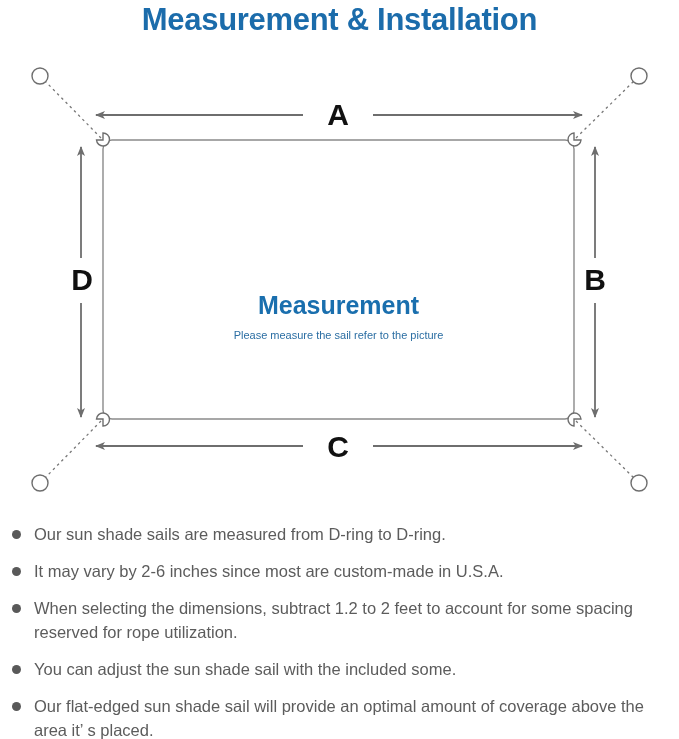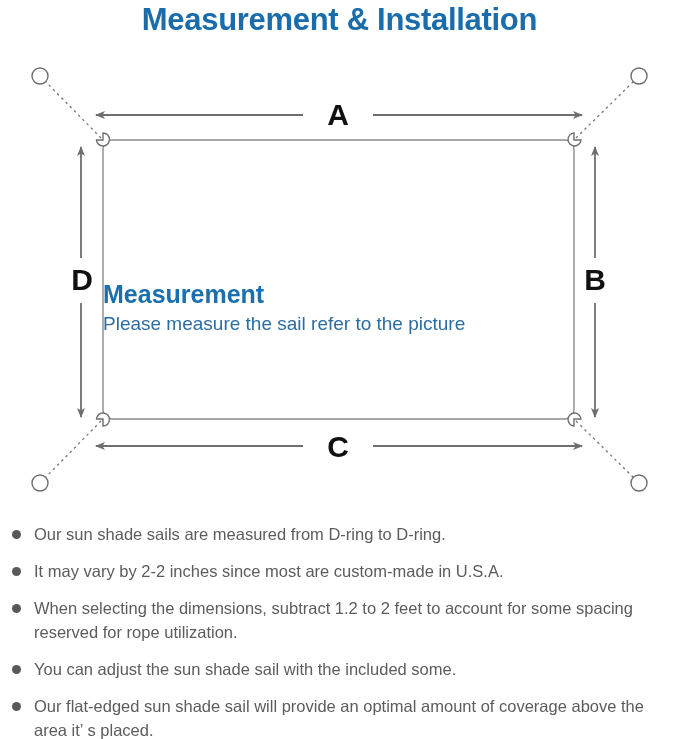--- a/index.html
+++ b/index.html
@@ -46,34 +46,34 @@
     height: 465px;
   }
   .diagram svg {
     display: block;
   }
 
   
   .center-block {
     position: absolute;
     left: 103px;
-    top: 132px;
+    top: 143px;
     width: 471px;
-    text-align: left;
+    text-align: center;
     pointer-events: none;
   }
   .center-title {
     font-size: 25px;
     font-weight: bold;
     color: #1a6fae;
     line-height: 30px;
     margin-top: 102px;
   }
   .center-sub {
-    font-size: 19px;
+    font-size: 11px;
     color: #2b6ea3;
     line-height: 22px;
     margin-top: 4px;
   }
 
   
   .dim-letter {
     position: absolute;
     font-size: 30px;
     font-weight: bold;
@@ -188,21 +188,21 @@
   <div class="dim-letter dim-C">C</div>
   <div class="dim-letter dim-D">D</div>
 
   <div class="notes">
     <div class="note">
       <span class="bullet"></span>
       <span>Our sun shade sails are measured from D-ring to D-ring.</span>
     </div>
     <div class="note">
       <span class="bullet"></span>
-      <span>It may vary by 2-2 inches since most are custom-made in U.S.A.</span>
+      <span>It may vary by 2-6 inches since most are custom-made in U.S.A.</span>
     </div>
     <div class="note">
       <span class="bullet"></span>
       <span>When selecting the dimensions, subtract 1.2 to 2 feet to account for some spacing reserved for rope utilization.</span>
     </div>
     <div class="note">
       <span class="bullet"></span>
       <span>You can adjust the sun shade sail with the included some.</span>
     </div>
     <div class="note">

